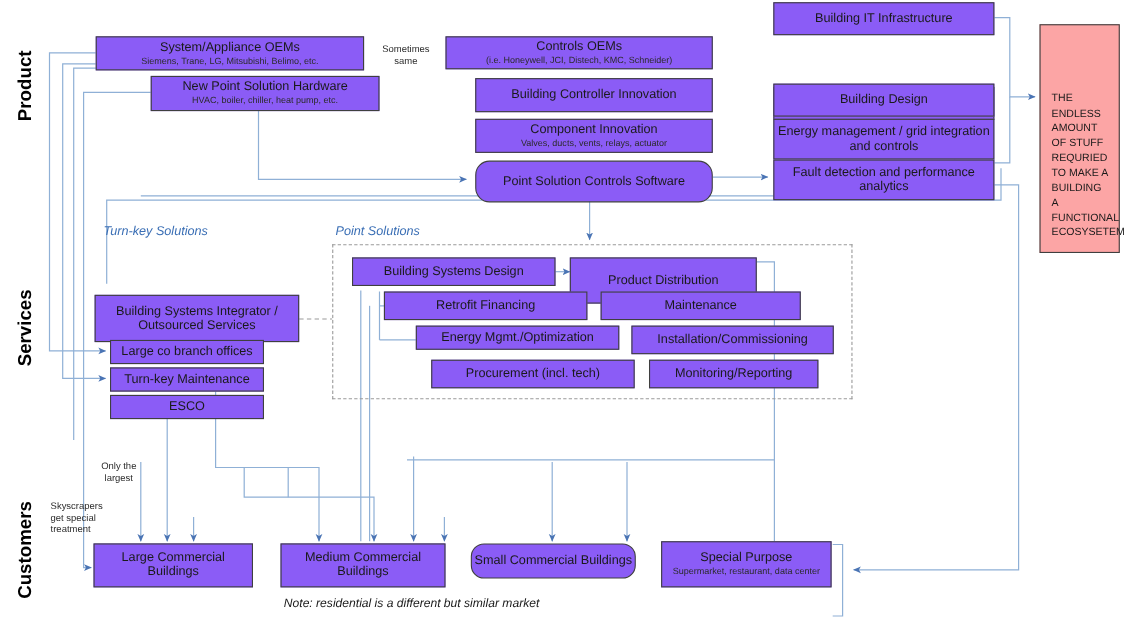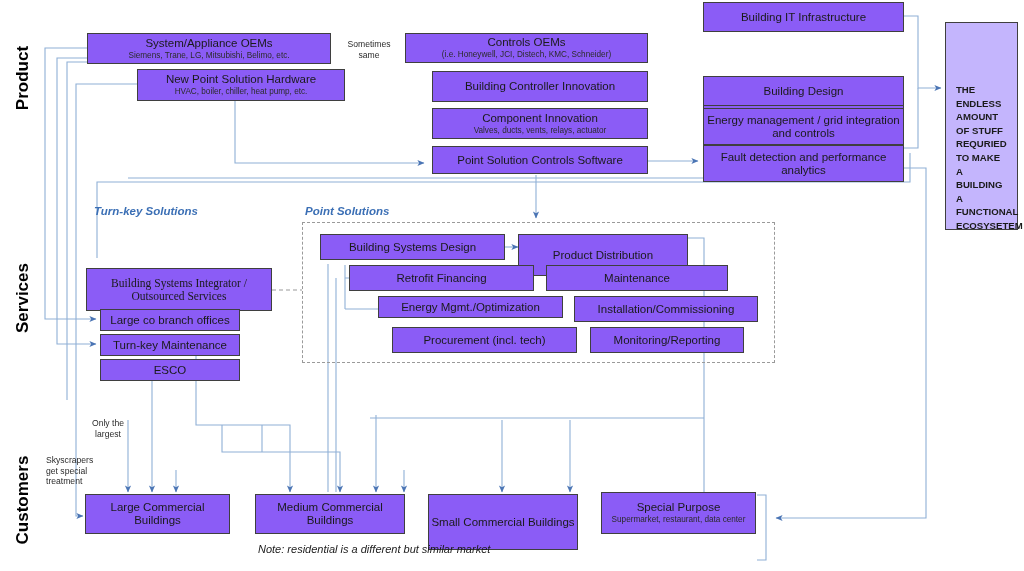--- a/index.html
+++ b/index.html
@@ -11,30 +11,30 @@
   .box{position:absolute;box-sizing:border-box;background:#8b5cf6;border:1.6px solid #3f3f3f;
        display:flex;flex-direction:column;align-items:center;justify-content:center;
        text-align:center;line-height:1.12;z-index:5;}
   .box .ttl{font-size:11.5px;color:#1a1a1a;}
   .box .sub{font-size:8.2px;color:#2b2b2b;margin-top:1px;}
 
   .swim{position:absolute;font-weight:bold;font-size:17px;color:#000;
         transform:rotate(-90deg);transform-origin:center center;white-space:nowrap;
         display:flex;align-items:center;justify-content:center;}
 
-  .grouplbl{position:absolute;font-style:italic;font-weight:bold;font-size:11.5px;
+  .grouplbl{position:absolute;font-style:italic;font-weight:normal;font-size:11.5px;
             color:#3b6fb5;white-space:nowrap;z-index:6;}
   .dashbox{position:absolute;box-sizing:border-box;border:1.3px dashed #9a9a9a;background:transparent;z-index:1;}
 
   .note{position:absolute;font-size:8.6px;color:#2b2b2b;line-height:1.25;z-index:6;}
   .note.ctr{text-align:center;}
   .italnote{position:absolute;font-style:italic;font-size:11px;color:#1a1a1a;z-index:6;white-space:nowrap;}
 
-  .endless{position:absolute;box-sizing:border-box;border:1.6px solid #3f3f3f;background:#c4b5fd;
-           font-size:9.6px;line-height:1.42;color:#1a1a1a;padding:60px 8px 0 10px;z-index:5;font-weight:bold;}
+  .endless{position:absolute;box-sizing:border-box;border:1.6px solid #3f3f3f;background:#fca5a5;
+           font-size:9.6px;line-height:1.42;color:#1a1a1a;padding:60px 8px 0 10px;z-index:5;}
 </style>
 </head>
 <body>
 
 <div id="canvas">
 
   <svg id="wires" viewBox="0 0 1024 571">
     <defs>
       <marker id="ah" markerWidth="7" markerHeight="7" refX="6" refY="3.2" orient="auto">
         <path d="M0,0.4 L6.4,3.2 L0,6 L1.6,3.2 Z" fill="#4a74b4"></path>
@@ -124,21 +124,21 @@
     <div class="ttl">Controls OEMs</div>
     <div class="sub">(i.e. Honeywell, JCI, Distech, KMC, Schneider)</div>
   </div>
   <div class="box" style="left:432px;top:71px;width:216px;height:31px;">
     <div class="ttl">Building Controller Innovation</div>
   </div>
   <div class="box" style="left:432px;top:108px;width:216px;height:31px;">
     <div class="ttl">Component Innovation</div>
     <div class="sub">Valves, ducts, vents, relays, actuator</div>
   </div>
-  <div class="box" style="left:432px;top:146px;width:216px;height:28px;">
+  <div class="box" style="left:432px;top:146px;width:216px;height:38px;border-radius:13px;">
     <div class="ttl">Point Solution Controls Software</div>
   </div>
 
   <div class="box" style="left:703px;top:2px;width:201px;height:30px;">
     <div class="ttl">Building IT Infrastructure</div>
   </div>
   <div class="box" style="left:703px;top:39px;width:201px;height:30px;margin-top:40px;">
     <div class="ttl">Building Materials</div>
   </div>
   <div class="box" style="left:703px;top:76px;width:201px;height:30px;">
@@ -151,21 +151,21 @@
     <div class="ttl">Fault detection and performance analytics</div>
   </div>
 
   <div class="endless" style="left:945px;top:22px;width:73px;height:208px;">THE ENDLESS AMOUNT OF STUFF REQURIED TO MAKE A BUILDING A FUNCTIONAL ECOSYSETEM</div>
 
   <div class="grouplbl" style="left:94px;top:205px;">Turn-key Solutions</div>
   <div class="grouplbl" style="left:305px;top:205px;">Point Solutions</div>
 
   <div class="dashbox" style="left:302px;top:222px;width:473px;height:141px;"></div>
 
-  <div class="box" style="left:86px;top:268px;width:186px;height:43px;font-family:Liberation Serif, serif;">
+  <div class="box" style="left:86px;top:268px;width:186px;height:43px;">
     <div class="ttl">Building Systems Integrator / Outsourced Services</div>
   </div>
   <div class="box" style="left:100px;top:309px;width:140px;height:22px;">
     <div class="ttl">Large co branch offices</div>
   </div>
   <div class="box" style="left:100px;top:334px;width:140px;height:22px;">
     <div class="ttl">Turn-key Maintenance</div>
   </div>
   <div class="box" style="left:100px;top:359px;width:140px;height:22px;">
     <div class="ttl">ESCO</div>
@@ -204,21 +204,21 @@
   <div class="note" style="left:46px;top:455px;width:64px;white-space:pre-line;">Skyscrapers
 get special
 treatment</div>
 
   <div class="box" style="left:85px;top:494px;width:145px;height:40px;">
     <div class="ttl">Large Commercial Buildings</div>
   </div>
   <div class="box" style="left:255px;top:494px;width:150px;height:40px;">
     <div class="ttl">Medium Commercial Buildings</div>
   </div>
-  <div class="box" style="left:428px;top:494px;width:150px;height:56px;">
+  <div class="box" style="left:428px;top:494px;width:150px;height:32px;border-radius:12px;">
     <div class="ttl">Small Commercial Buildings</div>
   </div>
   <div class="box" style="left:601px;top:492px;width:155px;height:42px;">
     <div class="ttl">Special Purpose</div>
     <div class="sub">Supermarket, restaurant, data center</div>
   </div>
 
   <div class="italnote" style="left:258px;top:543px;">Note: residential is a different but similar market</div>
 
 </div>

